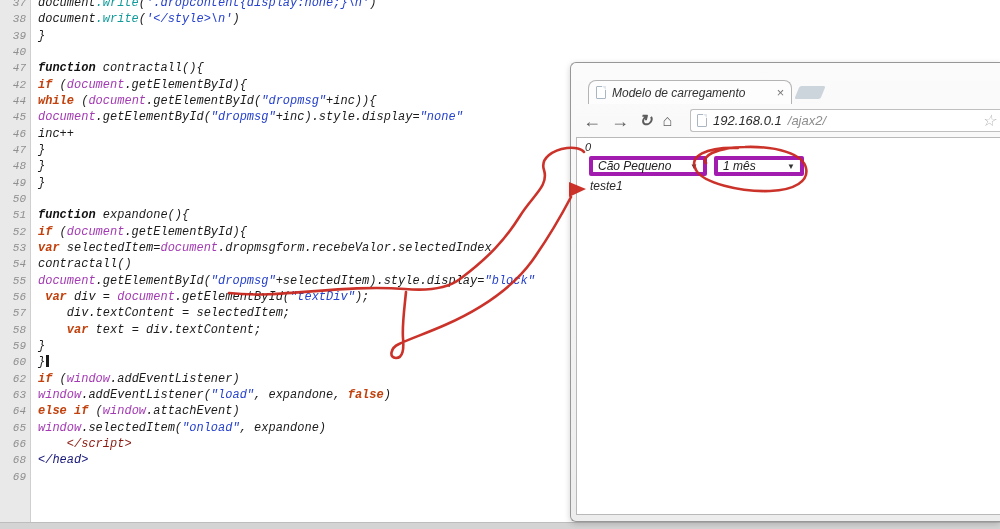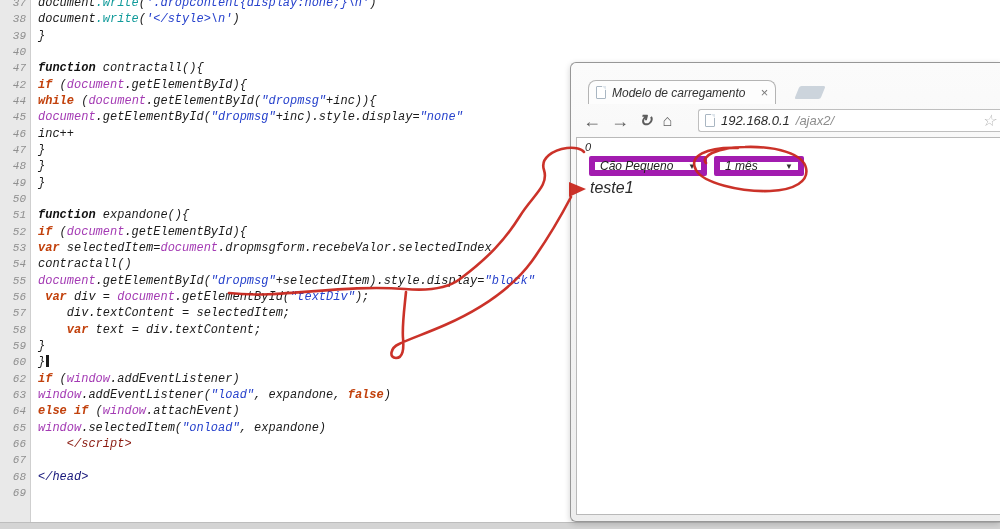--- a/index.html
+++ b/index.html
@@ -29,56 +29,56 @@
   .caret { display:inline-block; width:3px; height:12px; background:#1a1a1a;
            vertical-align:-2px; margin-left:1px; }
   .bottom-strip { position:absolute; left:0; bottom:0; width:100%; height:7px;
                   background:#d4d4d4; border-top:1px solid #bdbdbd; z-index:1; }
 
   
   .browser { position:absolute; left:570px; top:62px; width:430px; height:460px;
              background:linear-gradient(#fbfbfb,#ededed); border:1px solid #979797;
              border-right:none; border-radius:6px 0 0 6px;
              box-shadow:0 2px 6px rgba(0,0,0,.18); z-index:2; }
-  .tab { position:absolute; left:17px; top:17px; width:188px; height:24px;
+  .tab { position:absolute; left:17px; top:17px; width:204px; height:24px;
          background:#fdfdfd; border:1px solid #b4b4b4; border-bottom:none;
          border-radius:8px 8px 0 0; display:flex; align-items:center;
          padding:0 7px; gap:6px; }
   .tab-title { flex:1; font-size:12px; color:#333; white-space:nowrap;
                overflow:hidden; }
   .tab-close { font-size:13px; color:#787878; line-height:1; }
   .newtab-btn { position:absolute; left:226px; top:23px; width:26px; height:13px;
                 background:#ccd4dc; border-radius:2px; transform:skewX(-22deg); }
   .page-icon { width:10px; height:13px; background:#fff; border:1px solid #a9b6c2;
                border-radius:1px; position:relative; flex:0 0 auto; }
   .page-icon::after { content:""; position:absolute; right:-1px; top:-1px;
                       border:2.5px solid; border-color:#dfe6ec #dfe6ec #fff #fff; }
   .toolbar { position:absolute; left:0; right:0; top:41px; height:33px;
              display:flex; align-items:center; padding:0 0 0 12px; gap:10px; }
   .nav-ico { color:#5d5d5d; font-size:18px; font-weight:bold; line-height:1; }
   .reload-ico { font-size:16px; }
   .home-ico { font-size:16px; }
-  .urlbar { flex:1; height:23px; margin-left:16px; background:#fff;
+  .urlbar { flex:1; height:23px; margin-left:8px; background:#fff;
             border:1px solid #bfbfbf; border-right:none; border-radius:3px 0 0 3px;
             display:flex; align-items:center; padding:0 4px 0 6px; gap:6px; }
   .url-host { font-size:13px; color:#2b2b2b; }
   .url-path { font-size:13px; color:#8d8d8d; }
   .star-ico { margin-left:auto; font-size:16px; color:#b5b5b5; line-height:1; }
   .content { position:absolute; left:5px; right:0; top:74px; bottom:6px;
              background:#fff; border:1px solid #b9b9b9; border-right:none;
              padding:3px 0 0 7px; overflow:hidden; }
   .val-zero { font-size:11px; color:#2a2a2a; margin-left:1px; }
   .select-row { display:flex; gap:7px; margin:3px 0 0 5px; }
   .select { display:inline-flex; align-items:center; justify-content:space-between;
-            height:20px; background:#fff; border:6px solid #a21caf; border-radius:2px;
+            height:20px; background:#fff; border:4px solid #a21caf; border-radius:2px;
             padding:0 5px; font-size:12px; color:#222; }
   .select-1 { width:118px; }
   .select-2 { width:90px; }
   .select-arrow { font-size:8px; color:#333; }
-  .label-teste { font-size:16px; color:#2a2a2a; margin:3px 0 0 6px;
+  .label-teste { font-size:12px; color:#2a2a2a; margin:3px 0 0 6px;
                  font-family:"Liberation Sans", sans-serif; }
 
   
   .anno-layer { position:absolute; inset:0; z-index:10; pointer-events:none; }
   .anno { fill:none; stroke:#c8271e; stroke-width:2.6; stroke-linecap:round; opacity:.95; }
   .anno-fill { fill:#c8271e; opacity:.95; }
 </style>
 </head>
 <body>
 
@@ -108,21 +108,20 @@
         <div class="code-line"><span class="gutter-num">56</span><span class="code-text"><span class="seg-pln"> </span><span class="seg-kw">var</span><span class="seg-pln"> div = </span><span class="seg-doc">document</span><span class="seg-pln">.getElementById(</span><span class="seg-str">"textDiv"</span><span class="seg-pln">);</span></span></div>
         <div class="code-line"><span class="gutter-num">57</span><span class="code-text"><span class="seg-pln">    div.textContent = selectedItem;</span></span></div>
         <div class="code-line"><span class="gutter-num">58</span><span class="code-text"><span class="seg-pln">    </span><span class="seg-kw">var</span><span class="seg-pln"> text = div.textContent;</span></span></div>
         <div class="code-line"><span class="gutter-num">59</span><span class="code-text"><span class="seg-pln">}</span></span></div>
         <div class="code-line"><span class="gutter-num">60</span><span class="code-text"><span class="seg-pln">}</span><span class="caret"></span></span></div>
         <div class="code-line"><span class="gutter-num">62</span><span class="code-text"><span class="seg-kw">if</span><span class="seg-pln"> (</span><span class="seg-doc">window</span><span class="seg-pln">.addEventListener)</span></span></div>
         <div class="code-line"><span class="gutter-num">63</span><span class="code-text"><span class="seg-doc">window</span><span class="seg-pln">.addEventListener(</span><span class="seg-str">"load"</span><span class="seg-pln">, expandone, </span><span class="seg-kw">false</span><span class="seg-pln">)</span></span></div>
         <div class="code-line"><span class="gutter-num">64</span><span class="code-text"><span class="seg-kw">else if</span><span class="seg-pln"> (</span><span class="seg-doc">window</span><span class="seg-pln">.attachEvent)</span></span></div>
         <div class="code-line"><span class="gutter-num">65</span><span class="code-text"><span class="seg-doc">window</span><span class="seg-pln">.selectedItem(</span><span class="seg-str">"onload"</span><span class="seg-pln">, expandone)</span></span></div>
         <div class="code-line"><span class="gutter-num">66</span><span class="code-text"><span class="seg-pln">    </span><span class="seg-tagr">&lt;/script&gt;</span></span></div>
-        <div class="code-line"><span class="gutter-num">67</span><span class="code-text"></span></div>
         <div class="code-line"><span class="gutter-num">68</span><span class="code-text"><span class="seg-tagn">&lt;/head&gt;</span></span></div>
         <div class="code-line"><span class="gutter-num">69</span><span class="code-text"></span></div>
       </div>
   </div>
   <div class="bottom-strip"></div>
 
   <div class="browser">
     <div class="tab">
       <span class="page-icon"></span>
       <span class="tab-title">Modelo de carregamento</span>

